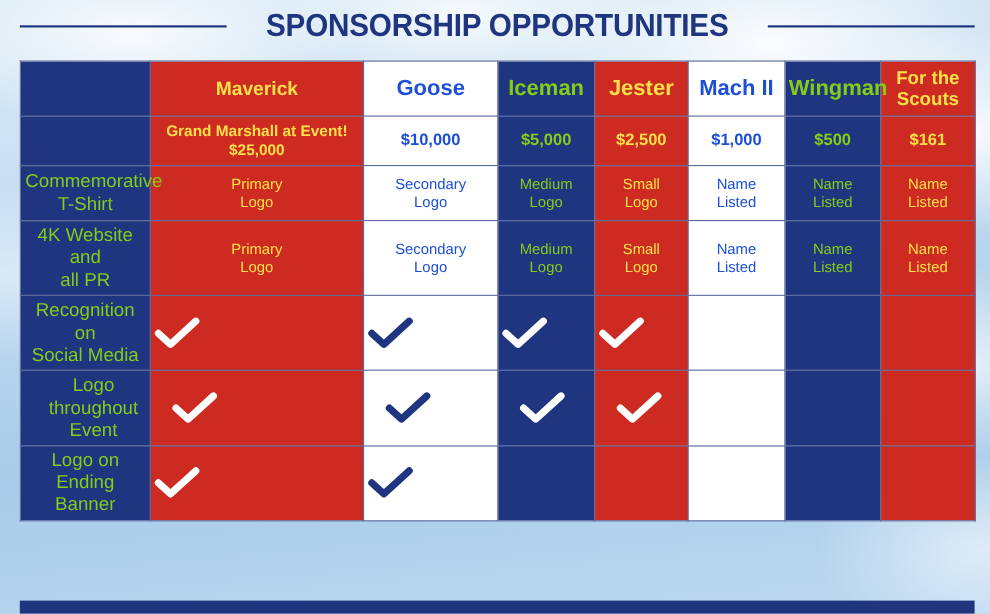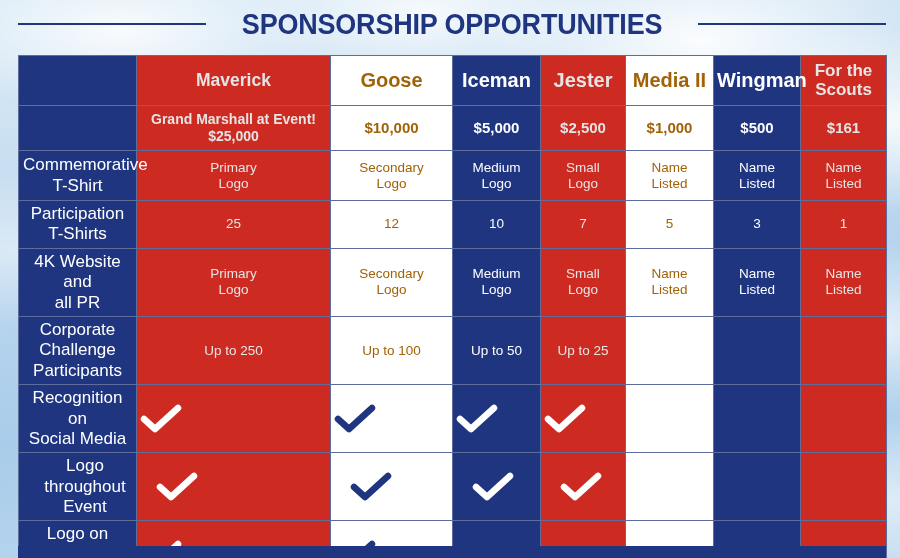--- a/index.html
+++ b/index.html
@@ -83,23 +83,23 @@
   col.c-label { width: 118px; }
   col.c-mav   { width: 194px; }
   col.c-goose { width: 122px; }
   col.c-ice   { width: 88px; }
   col.c-jest  { width: 85px; }
   col.c-mach  { width: 88px; }
   col.c-wing  { width: 87px; }
   col.c-scout { width: 86px; }
 
   
-  .navy  { background: #1f3580; color: #ffffff; }
-  .red   { background: #cd2a21; color: #e5e5e5; }
-  .white { background: #ffffff; color: #a16207; }
+  .navy  { background: #1f3580; color: #84cc16; }
+  .red   { background: #cd2a21; color: #fde047; }
+  .white { background: #ffffff; color: #1d4ed8; }
 
   
   tr.head-row td { height: 50px; font-weight: bold; font-size: 20px; }
   tr.head-row td.small-head { font-size: 17.5px; }
   tr.head-row td.two-line { font-size: 17px; line-height: 1.08; text-align: center; }
 
   
   tr.price-row td { height: 45px; font-weight: bold; font-size: 15px; }
   tr.price-row td.mav-price { font-size: 14px; line-height: 1.2; }
 
@@ -153,21 +153,21 @@
         <col class="c-wing">
         <col class="c-scout">
     </colgroup>
     <tbody id="table-body">
         <tr class="head-row">
           <td class="navy"></td>
           <td class="red small-head"><span>Maverick</span></td>
           <td class="white "><span>Goose</span></td>
           <td class="navy "><span>Iceman</span></td>
           <td class="red "><span>Jester</span></td>
-          <td class="white "><span>Media II</span></td>
+          <td class="white "><span>Mach II</span></td>
           <td class="navy "><span>Wingman</span></td>
           <td class="red two-line"><span>For the</span><br><span>Scouts</span></td>
         </tr>
         <tr class="price-row">
           <td class="navy"></td>
           <td class="red mav-price"><span>Grand Marshall at Event!</span><br><span>$25,000</span></td>
           <td class="white"><span>$10,000</span></td>
           <td class="navy"><span>$5,000</span></td>
           <td class="red"><span>$2,500</span></td>
           <td class="white"><span>$1,000</span></td>
@@ -177,50 +177,30 @@
         <tr class="r-tshirt">
           <td class="navy rowlabel"><span>Commemorative</span><br><span>T-Shirt</span></td>
           <td class="red"><span>Primary</span><br><span>Logo</span></td>
           <td class="white"><span>Secondary</span><br><span>Logo</span></td>
           <td class="navy"><span>Medium</span><br><span>Logo</span></td>
           <td class="red"><span>Small</span><br><span>Logo</span></td>
           <td class="white"><span>Name</span><br><span>Listed</span></td>
           <td class="navy"><span>Name</span><br><span>Listed</span></td>
           <td class="red"><span>Name</span><br><span>Listed</span></td>
         </tr>
-        <tr class="r-part">
-          <td class="navy rowlabel"><span>Participation</span><br><span>T-Shirts</span></td>
-          <td class="red"><span>25</span></td>
-          <td class="white"><span>12</span></td>
-          <td class="navy"><span>10</span></td>
-          <td class="red"><span>7</span></td>
-          <td class="white"><span>5</span></td>
-          <td class="navy"><span>3</span></td>
-          <td class="red"><span>1</span></td>
-        </tr>
         <tr class="r-web">
           <td class="navy rowlabel"><span>4K Website and</span><br><span>all PR</span></td>
           <td class="red"><span>Primary</span><br><span>Logo</span></td>
           <td class="white"><span>Secondary</span><br><span>Logo</span></td>
           <td class="navy"><span>Medium</span><br><span>Logo</span></td>
           <td class="red"><span>Small</span><br><span>Logo</span></td>
           <td class="white"><span>Name</span><br><span>Listed</span></td>
           <td class="navy"><span>Name</span><br><span>Listed</span></td>
           <td class="red"><span>Name</span><br><span>Listed</span></td>
         </tr>
-        <tr class="r-corp">
-          <td class="navy rowlabel"><span>Corporate</span><br><span>Challenge</span><br><span>Participants</span></td>
-          <td class="red"><span>Up to 250</span></td>
-          <td class="white"><span>Up to 100</span></td>
-          <td class="navy"><span>Up to 50</span></td>
-          <td class="red"><span>Up to 25</span></td>
-          <td class="white"></td>
-          <td class="navy"></td>
-          <td class="red"></td>
-        </tr>
         <tr class="r-social">
           <td class="navy rowlabel"><span>Recognition on</span><br><span>Social Media</span></td>
           <td class="red">
             <span class="check">
               <svg width="42" height="30" viewBox="0 0 42 30">
                 <path d="M4 15 L15 25 L38 4" fill="none" stroke="#ffffff" stroke-width="6.5" stroke-linecap="round" stroke-linejoin="round"></path>
               </svg>
             </span>
           </td>
           <td class="white">

